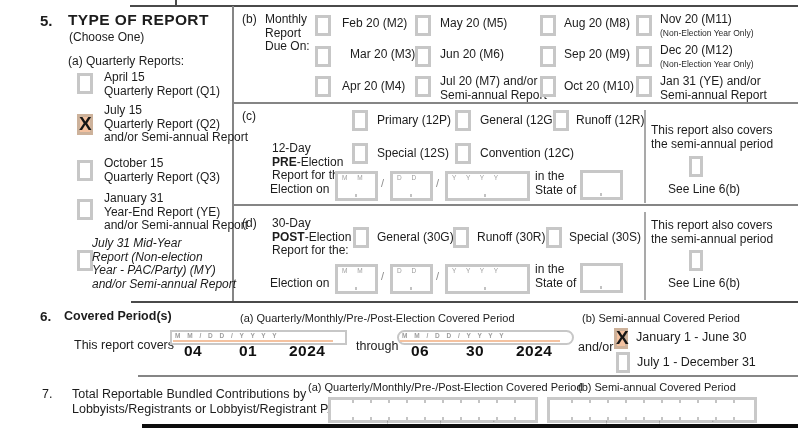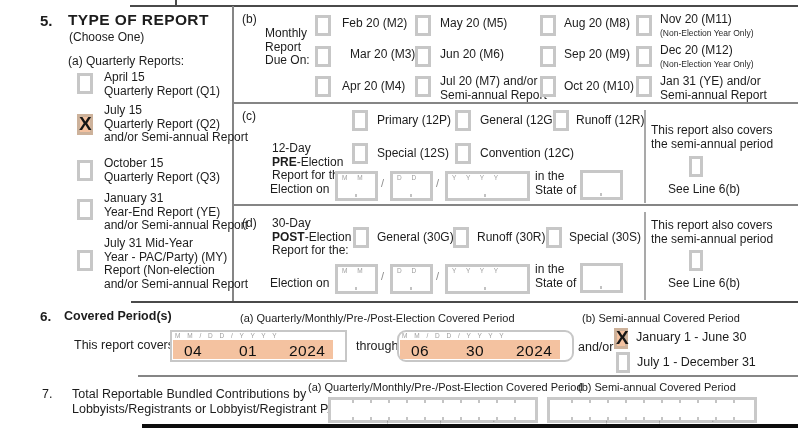--- a/index.html
+++ b/index.html
@@ -16,21 +16,21 @@
   .hdr{position:absolute;font-size:11px;white-space:nowrap;}
   .small2{font-size:8.5px;color:#2a2a2a;}
   .cb{position:absolute;width:16px;height:21px;border:3px solid #c7c7c7;background:#fff;box-sizing:border-box;overflow:visible;}
   .cb.narrow{width:14px;}
   .cb.checked{background:#f4c2a0;border-color:#cdb29b;}
   .xmark{position:absolute;left:-1px;top:-4px;font-size:19px;font-weight:bold;color:#161616;line-height:21px;}
   .dbox{position:absolute;height:30px;border:3px solid #c7c7c7;background:#fff;box-sizing:border-box;}
   .dbox::after{content:"";position:absolute;bottom:1px;left:46%;width:2px;height:3px;background:#c2c2c2;}
   .dph{position:absolute;top:0px;left:4px;font-size:6.5px;color:#9d9d9d;letter-spacing:4px;white-space:nowrap;}
   .slash{position:absolute;font-size:11px;color:#8e8e8e;}
-  .cgroup{position:absolute;width:177px;height:32px;border:2px solid #c7c7c7;background:#fff;box-sizing:border-box;}
+  .cgroup{position:absolute;width:177px;height:15px;border:2px solid #c7c7c7;background:#fff;box-sizing:border-box;font-weight:bold;}
   .cph{position:absolute;top:0px;left:3px;font-size:6.5px;color:#9d9d9d;letter-spacing:2.5px;white-space:nowrap;}
   .band{position:absolute;left:1px;top:8px;bottom:1px;width:160px;background:#f4c2a0;}
   .cval{position:absolute;top:10px;font-size:15.5px;color:#101010;letter-spacing:.5px;}
   .abox{position:absolute;width:210px;height:26px;border:3px solid #c9c9c9;background:#fff;box-sizing:border-box;}
   .abox::before{content:"";position:absolute;top:0;left:5px;right:5px;height:3px;
      background:repeating-linear-gradient(90deg,transparent 0 16px,#c4c4c4 16px 18px);}
   .abox::after{content:"";position:absolute;bottom:0;left:5px;right:5px;height:3px;
      background:repeating-linear-gradient(90deg,transparent 0 16px,#c4c4c4 16px 18px);}
   .amark{position:absolute;bottom:-4px;font-size:11px;color:#9a9a9a;}
   .note{position:absolute;font-size:12px;line-height:13.5px;white-space:nowrap;}
@@ -78,29 +78,29 @@
   </div>
 
   <div class="cb" style="left:77px;top:199px;"></div>
   <div class="lbl" style="left:104px;top:192px;">
     <div class="text-line">January 31</div>
     <div class="text-line">Year-End Report (YE)</div>
     <div class="text-line">and/or Semi-annual Report</div>
   </div>
 
   <div class="cb" style="left:77px;top:250px;"></div>
-  <div class="lbl" style="left:104px;top:237px;">
+  <div class="lbl" style="left:92px;top:237px;font-style:italic;">
     <div class="text-line">July 31 Mid-Year</div>
+    <div class="text-line">Report (Non-election</div>
     <div class="text-line">Year - PAC/Party) (MY)</div>
-    <div class="text-line">Report (Non-election</div>
     <div class="text-line">and/or Semi-annual Report</div>
   </div>
 
   <div class="lbl" style="left:242px;top:13px;">(b)</div>
-  <div class="lbl" style="left:265px;top:27px;">
+  <div class="lbl" style="left:265px;top:13px;">
     <div class="text-line">Monthly</div>
     <div class="text-line">Report</div>
     <div class="text-line">Due On:</div>
   </div>
 
   <div class="cb" style="left:315px;top:15px;"></div>
   <div class="lbl" style="left:342px;top:17px;">Feb 20 (M2)</div>
   <div class="cb" style="left:315px;top:46px;"></div>
   <div class="lbl" style="left:350px;top:48px;">Mar 20 (M3)</div>
   <div class="cb" style="left:315px;top:76px;"></div>

